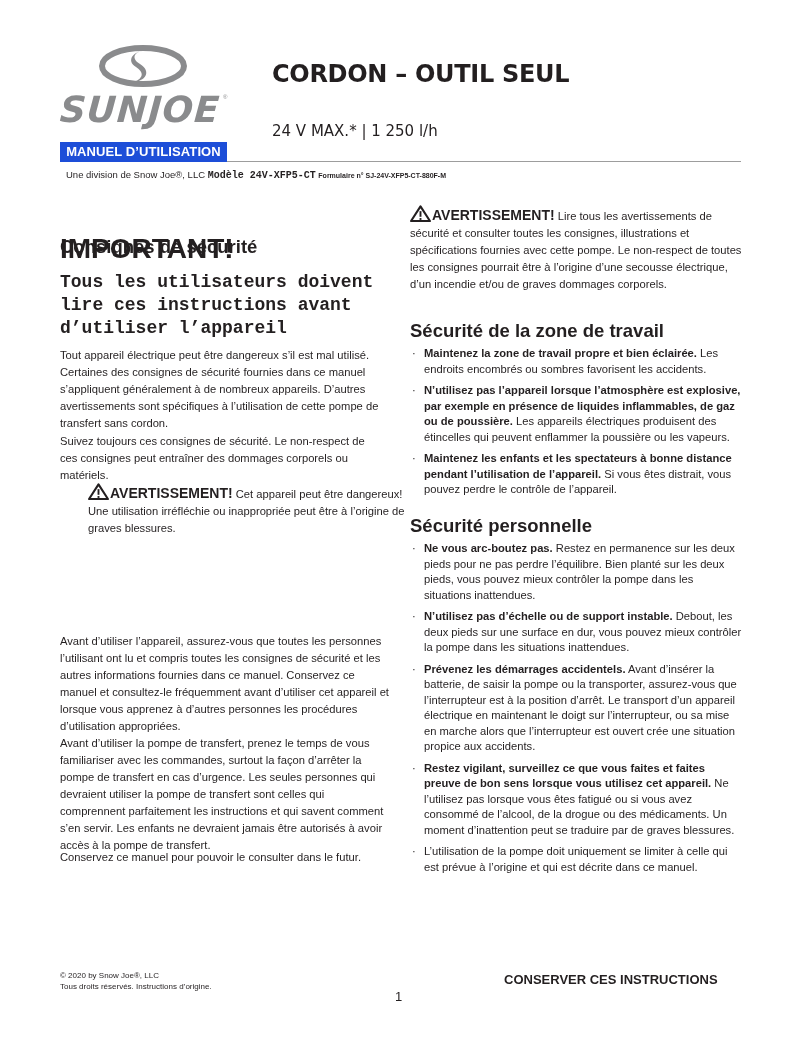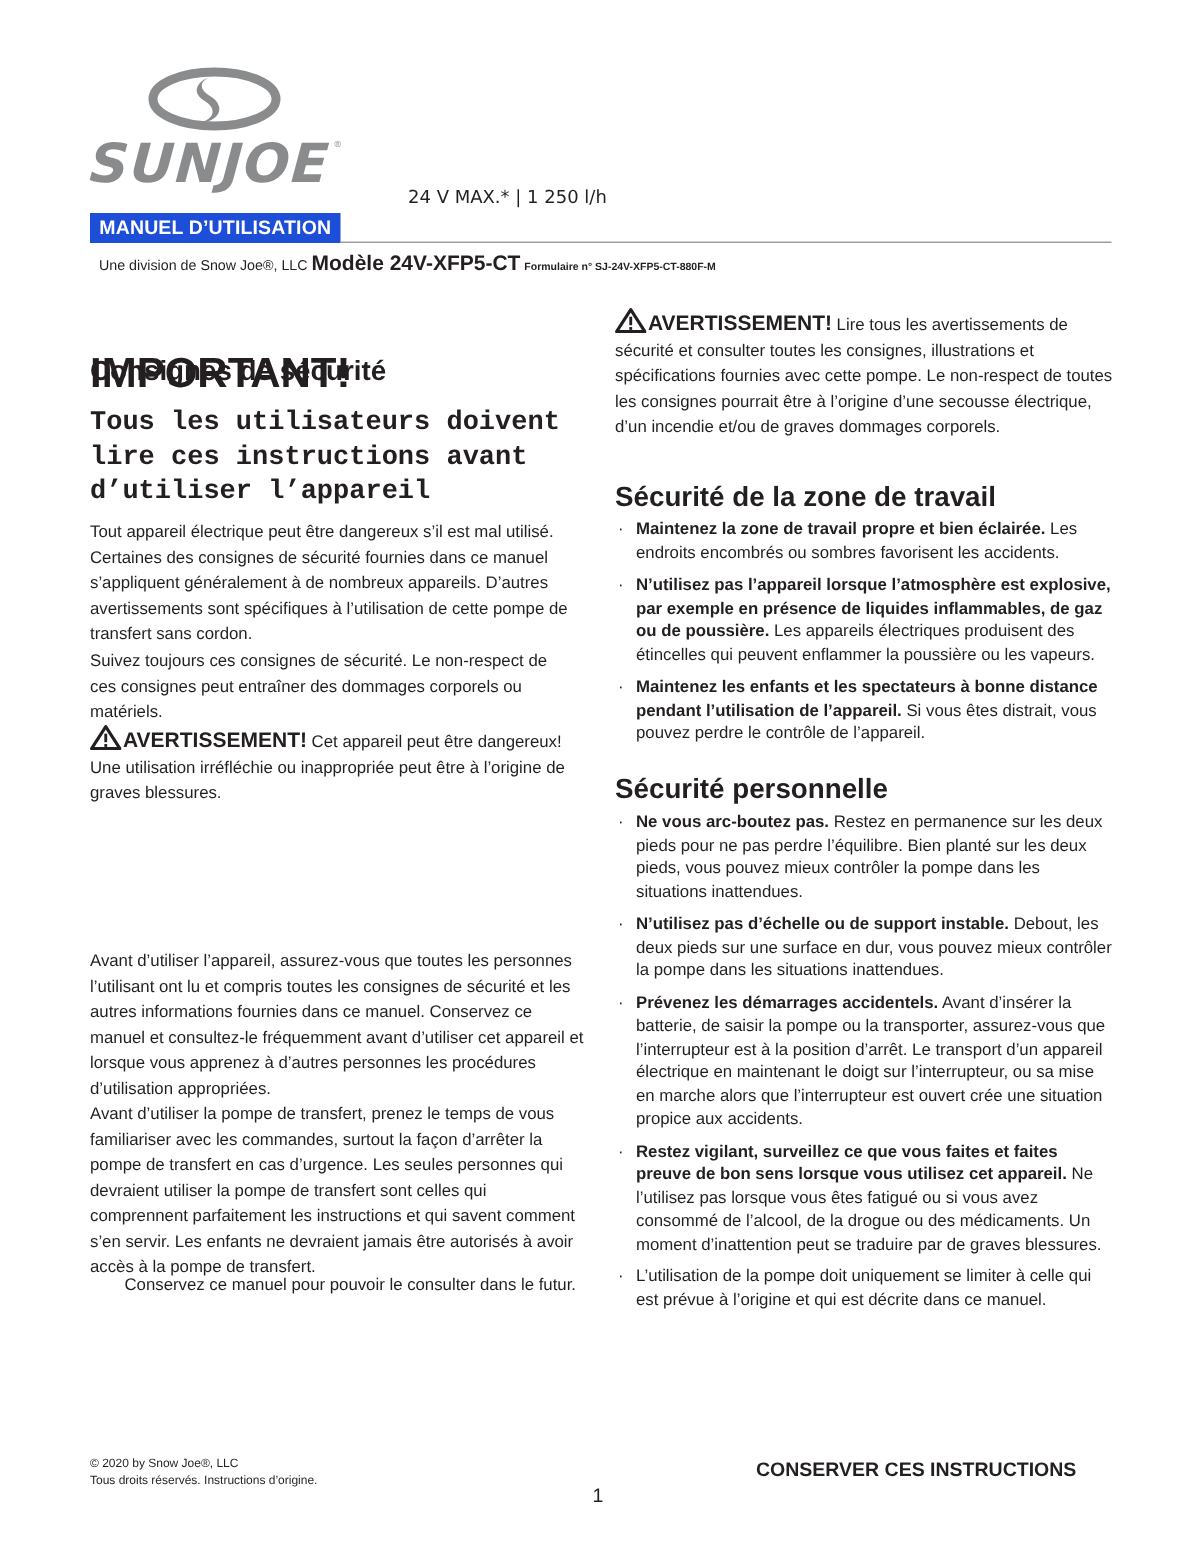--- a/index.html
+++ b/index.html
@@ -7,24 +7,24 @@
 
   .logo { position: absolute; left: 60px; top: 44px; width: 170px; height: 90px; }
   .logo-mark { position: absolute; left: 38px; top: 0; width: 90px; height: 44px; }
   .logo-text { position: absolute; left: 0; top: 46px; font-family: "DejaVu Sans", sans-serif; font-weight: bold; font-style: italic; font-size: 36px; letter-spacing: 1px; color: #8a8b8d; line-height: 40px; transform: skewX(-4deg); }
   .logo-reg { position: absolute; left: 163px; top: 50px; font-size: 6px; color: #8a8b8d; }
 
   .manual-badge { position: absolute; left: 60px; top: 142px; width: 167px; height: 20px; background: #1d4ed8; color: #ffffff; font-weight: bold; font-size: 13px; line-height: 20px; text-align: center; letter-spacing: 0.1px; }
   .rule { position: absolute; left: 227px; top: 161px; width: 514px; height: 1px; background: #9d9d9d; }
 
   .title { position: absolute; left: 272px; top: 58px; width: 480px; font-family: "DejaVu Sans", sans-serif; font-weight: bold; font-size: 24px; line-height: 32px; color: #231f20; letter-spacing: -0.3px; }
-  .subtitle { position: absolute; left: 272px; top: 122px; font-family: "DejaVu Sans", sans-serif; font-size: 12px; line-height: 18px; color: #231f20; }
+  .subtitle { position: absolute; left: 272px; top: 122px; font-family: "DejaVu Sans", sans-serif; font-size: 15px; line-height: 18px; color: #231f20; }
 
   .model-line { position: absolute; left: 66px; top: 166px; white-space: nowrap; font-size: 9.5px; line-height: 18px; color: #231f20; }
-  .model-line .model { font-family: Liberation Sans, sans-serif; font-weight: bold; font-size: 14px; }
+  .model-line .model { font-family: Liberation Mono, monospace; font-weight: bold; font-size: 10px; }
   .model-line .form { font-weight: bold; font-size: 7px; }
 
   .col { position: absolute; top: 0; }
   .col-left { left: 60px; width: 330px; }
   .col-right { left: 410px; width: 332px; }
 
   .h-important { position: absolute; top: 203px; font-weight: bold; font-size: 28px; line-height: 28px; margin-top: 32px; }
   .h-consignes { position: absolute; top: 235px; font-weight: bold; font-size: 18.5px; line-height: 24px; text-align: center; }
   .h-tous { position: absolute; top: 271px; font-weight: bold; font-size: 18px; line-height: 23px; width: 330px; font-family: Liberation Mono, monospace; }
 
@@ -55,51 +55,52 @@
     <path d="M52 6 C36 6, 32 14, 42 20 C52 26, 50 36, 36 38 C46 34, 46 28, 38 23 C28 17, 34 6, 52 6 Z" fill="#8a8b8d"></path>
   </svg>
   <div class="logo-text">SUNJOE</div>
   <div class="logo-reg">®</div>
 </div>
 
 <div class="manual-badge">MANUEL D’UTILISATION</div>
 <div class="rule"></div>
 
 <div class="title">
+  <div>CORDON – OUTIL SEUL</div>
 </div>
 <div class="subtitle">24 V MAX.* | 1 250 l/h</div>
 
 <div class="model-line">
   <span>Une division de Snow Joe®, LLC</span>
   <span class="model">Modèle 24V-XFP5-CT</span>
   <span class="form">Formulaire n° SJ-24V-XFP5-CT-880F-M</span>
 </div>
 
 <div class="col col-left">
   <div class="h-important">IMPORTANT!</div>
   <div class="h-consignes">Consignes de sécurité</div>
   <div class="h-tous">Tous les utilisateurs doivent lire ces instructions avant d’utiliser l’appareil</div>
 
   <p class="p abs" style="top:347px; width:332px;">Tout appareil électrique peut être dangereux s’il est mal utilisé. Certaines des consignes de sécurité fournies dans ce manuel s’appliquent généralement à de nombreux appareils. D’autres avertissements sont spécifiques à l’utilisation de cette pompe de transfert sans cordon.</p>
   <p class="p abs" style="top:433px; width:325px;">Suivez toujours ces consignes de sécurité. Le non-respect de ces consignes peut entraîner des dommages corporels ou matériels.</p>
 
-  <p class="p abs" style="top:483px; width:332px;">
+  <p class="p abs" style="top:483px; width:332px;margin-left:28px;">
     <svg class="warn-icon" viewBox="0 0 22 18">
       <path d="M11 1.5 L21 17 L1 17 Z" fill="none" stroke="#231f20" stroke-width="2.2" stroke-linejoin="round"></path>
       <rect x="10" y="6.5" width="2" height="6" fill="#231f20"></rect>
       <rect x="10" y="13.8" width="2" height="2" fill="#231f20"></rect>
     </svg><span class="warn-label">AVERTISSEMENT!</span><span> Cet appareil peut être dangereux! Une utilisation irréfléchie ou inappropriée peut être à l’origine de graves blessures.</span>
   </p>
 
   <div class="abs" style="top:553px; width:330px;">
   </div>
 
   <p class="p abs" style="top:633px; width:332px;">Avant d’utiliser l’appareil, assurez-vous que toutes les personnes l’utilisant ont lu et compris toutes les consignes de sécurité et les autres informations fournies dans ce manuel. Conservez ce manuel et consultez-le fréquemment avant d’utiliser cet appareil et lorsque vous apprenez à d’autres personnes les procédures d’utilisation appropriées.</p>
   <p class="p abs" style="top:735px; width:332px;">Avant d’utiliser la pompe de transfert, prenez le temps de vous familiariser avec les commandes, surtout la façon d’arrêter la pompe de transfert en cas d’urgence. Les seules personnes qui devraient utiliser la pompe de transfert sont celles qui comprennent parfaitement les instructions et qui savent comment s’en servir. Les enfants ne devraient jamais être autorisés à avoir accès à la pompe de transfert.</p>
-  <p class="p abs" style="top:849px; width:332px;margin-left:23px;">Conservez ce manuel pour pouvoir le consulter dans le futur.</p>
+  <p class="p abs" style="top:849px; width:332px;">Conservez ce manuel pour pouvoir le consulter dans le futur.</p>
 </div>
 
 <div class="col col-right">
   <p class="p abs" style="top:205px; width:332px;">
     <svg class="warn-icon" viewBox="0 0 22 18">
       <path d="M11 1.5 L21 17 L1 17 Z" fill="none" stroke="#231f20" stroke-width="2.2" stroke-linejoin="round"></path>
       <rect x="10" y="6.5" width="2" height="6" fill="#231f20"></rect>
       <rect x="10" y="13.8" width="2" height="2" fill="#231f20"></rect>
     </svg><span class="warn-label">AVERTISSEMENT!</span><span> Lire tous les avertissements de sécurité et consulter toutes les consignes, illustrations et spécifications fournies avec cette pompe. Le non-respect de toutes les consignes pourrait être à l’origine d’une secousse électrique, d’un incendie et/ou de graves dommages corporels.</span>
   </p>

